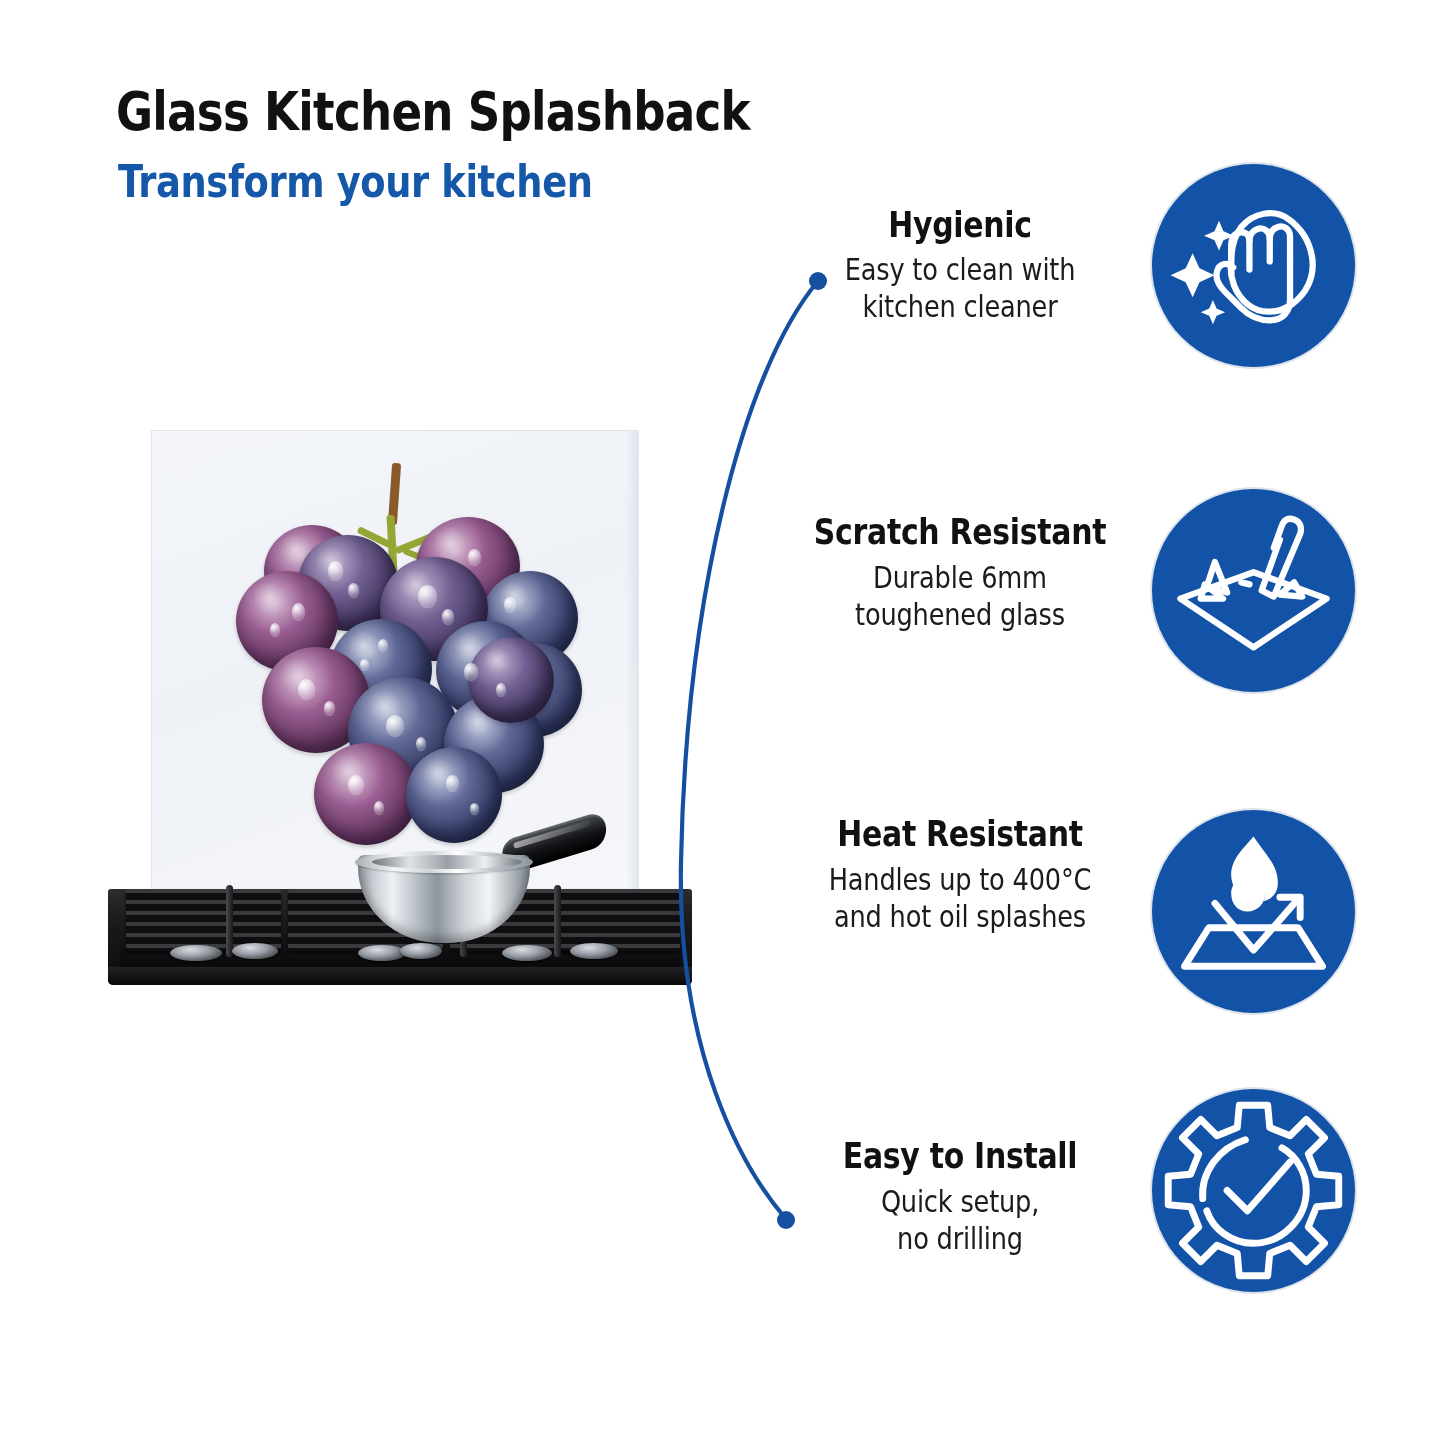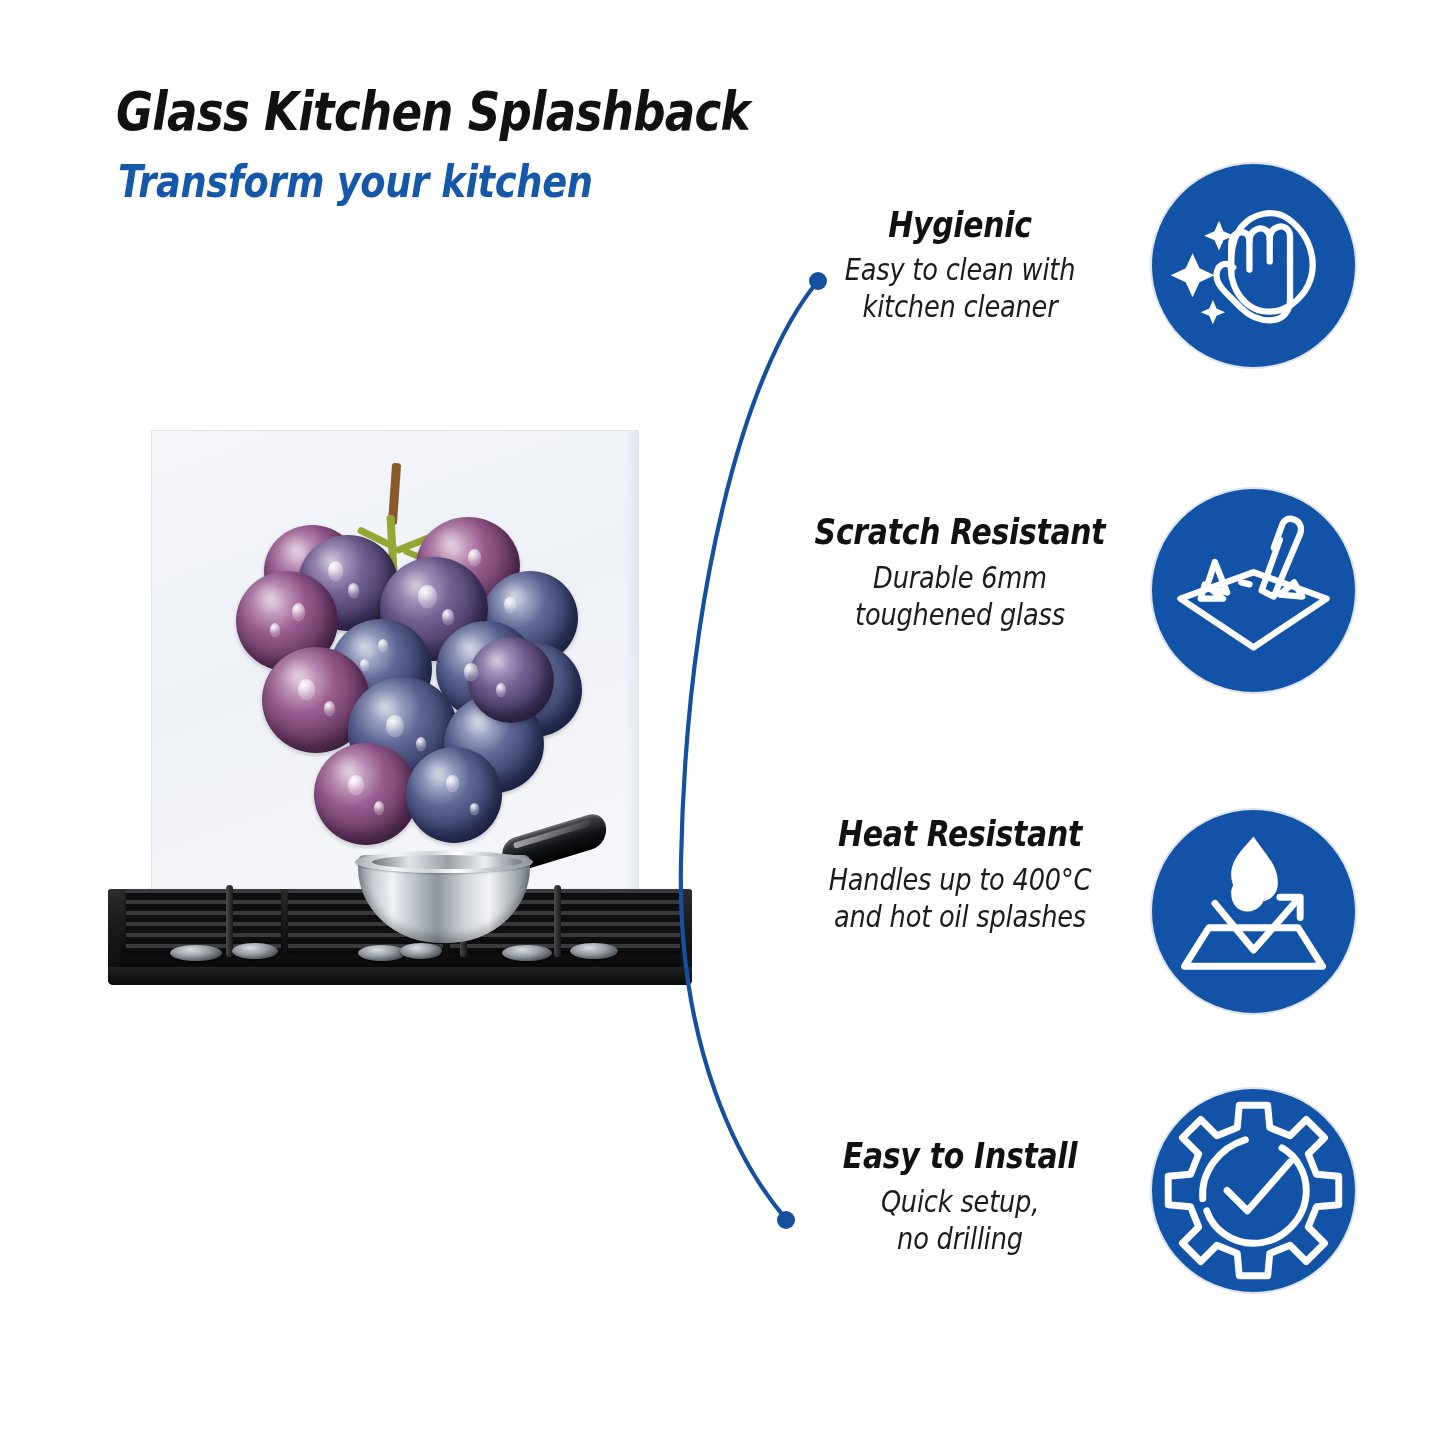--- a/index.html
+++ b/index.html
@@ -5,21 +5,21 @@
 <style>
   * { margin:0; padding:0; box-sizing:border-box; }
   html,body { width:1445px; height:1445px; }
   body {
     background:#ffffff;
     font-family:"Liberation Sans", sans-serif;
     position:relative;
     overflow:hidden;
     -webkit-font-smoothing:antialiased;
   }
-  #stage { position:absolute; inset:0; width:1266px; height:1445px;font-style:italic; }
+  #stage { position:absolute; inset:0; width:1266px; height:1445px; }
 
   
   .title {
     position:absolute; left:116px; top:80px;
     font-size:54px; font-weight:700; color:#111111;
     letter-spacing:-0.8px;
     font-family:"DejaVu Sans Condensed","Liberation Sans", sans-serif;
     transform:scaleX(0.93); transform-origin:left center;
     white-space:nowrap;
   }

